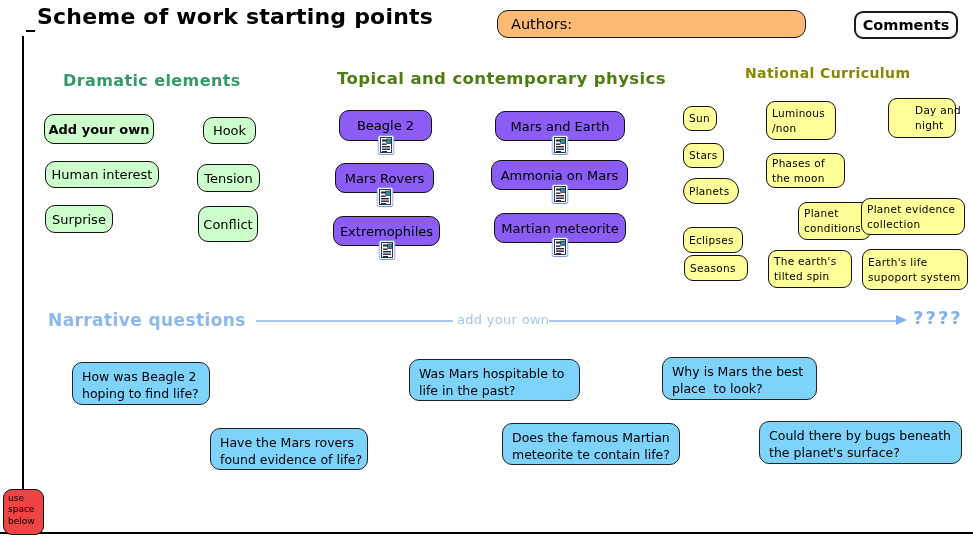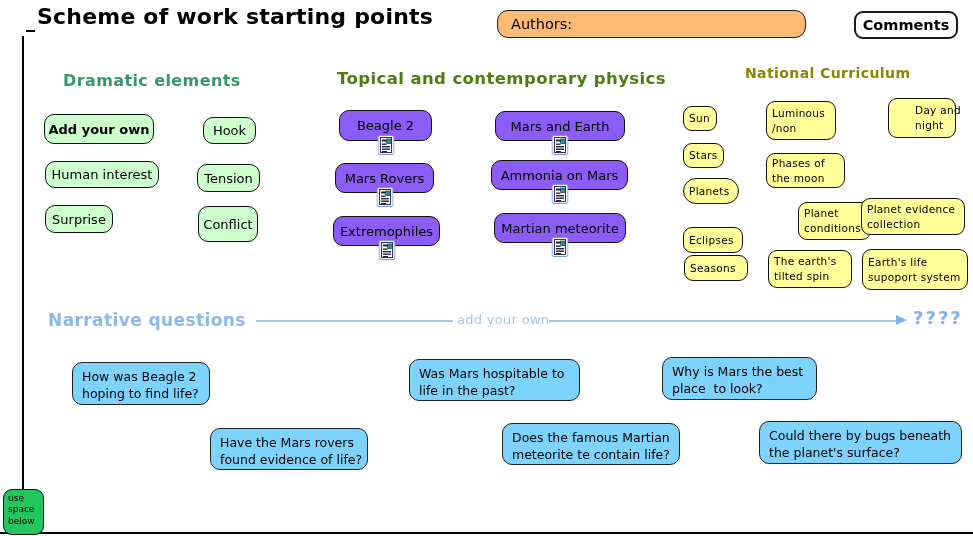--- a/index.html
+++ b/index.html
@@ -45,21 +45,21 @@
     width:17px; height:20px; cursor:pointer; }
 
   .nline { position:absolute; top:320px; height:2px; background:#a4c6ec; }
   .add-own { position:absolute; left:457px; top:312px; font-size:13px; color:#a4c6e8; letter-spacing:0.3px; }
   .arrowhead { position:absolute; left:896px; top:315px; width:0; height:0;
     border-left:11px solid #7fb2ed; border-top:5.5px solid transparent; border-bottom:5.5px solid transparent; }
   .end-marker { position:absolute; left:913px; top:307px; font-size:18px; font-weight:bold;
     color:#7fb2ed; letter-spacing:2px; }
 
   .space-note { position:absolute; left:3px; top:489px; width:41px; height:46px;
-    border:1.6px solid #111; border-radius:9px; background:#22c55e;
+    border:1.6px solid #111; border-radius:9px; background:#ef4444;
     font-size:9px; line-height:1.25; padding:3px 0 0 4px; white-space:pre; cursor:pointer; }
 </style>
 </head>
 <body>
 
 <div class="canvas">
 
   <div class="page-title">Scheme of work starting points</div>
 
   <div class="authors-box">

